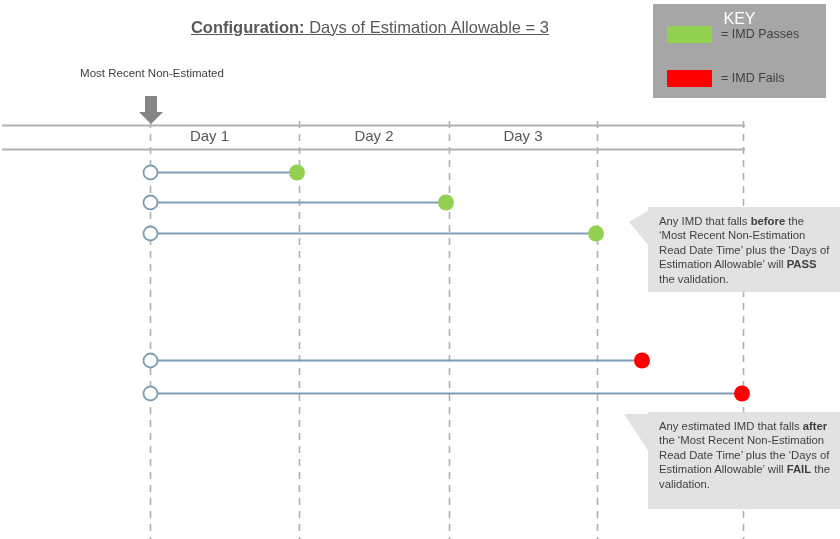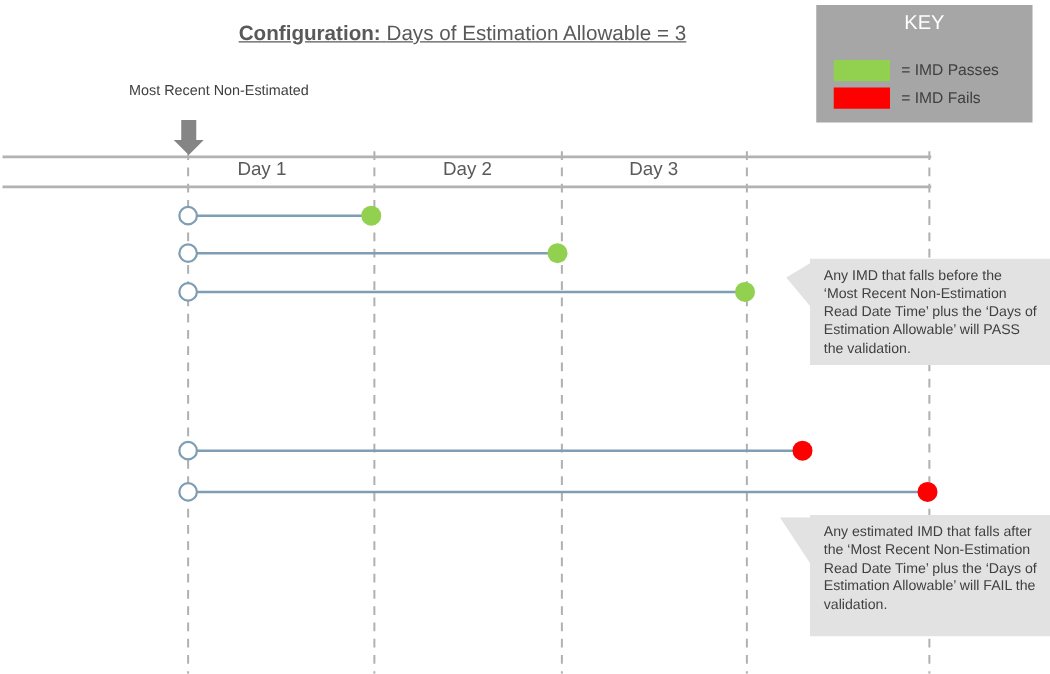--- a/index.html
+++ b/index.html
@@ -56,41 +56,41 @@
     font-size: 16px;
     color: #ffffff;
   }
   .key-row {
     position: absolute;
     left: 14px;
     height: 20px;
     display: flex;
     align-items: center;
   }
-  .key-row.r1 { top: 42px; text-align: right; }
+  .key-row.r1 { top: 20px; text-align: right; }
   .key-row.r2 { top: 64px; }
   .key-swatch {
     width: 45px;
     height: 17px;
     display: block;
   }
   .key-label {
     margin-left: 9px;
     font-size: 12.5px;
     color: #3f3f3f;
     white-space: nowrap;
   }
 
   
   .pointer-label {
     position: absolute;
     left: 57px;
     top: 66px;
     width: 190px;
-    text-align: right;
+    text-align: center;
     font-size: 11.5px;
     line-height: 15px;
     color: #404040;
   }
 
   
   .day-label {
     position: absolute;
     top: 127px;
     font-size: 15px;
@@ -102,21 +102,21 @@
   
   .callout {
     position: absolute;
     background: #e2e2e2;
     box-sizing: border-box;
     padding: 7px 10px 7px 11px;
     font-size: 11.3px;
     line-height: 14.4px;
     color: #3f3f3f;
   }
-  .callout b { font-weight: normal; }
+  .callout b { font-weight: bold; }
   .callout.c1 {
     left: 648px;
     top: 207px;
     width: 192px;
     height: 85px;
   }
   .callout.c2 {
     left: 648px;
     top: 412px;
     width: 192px;

